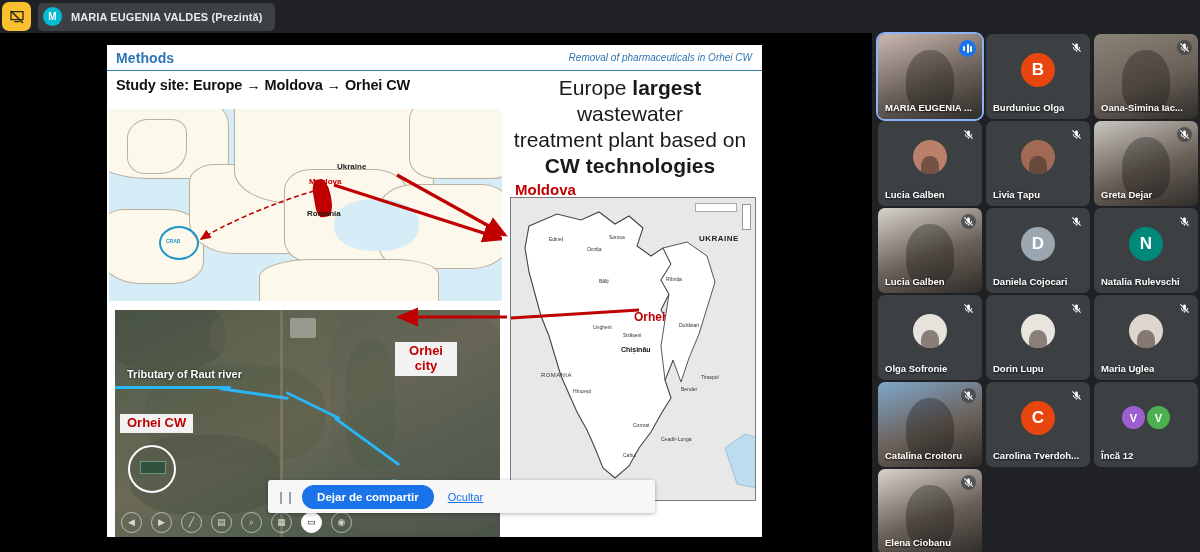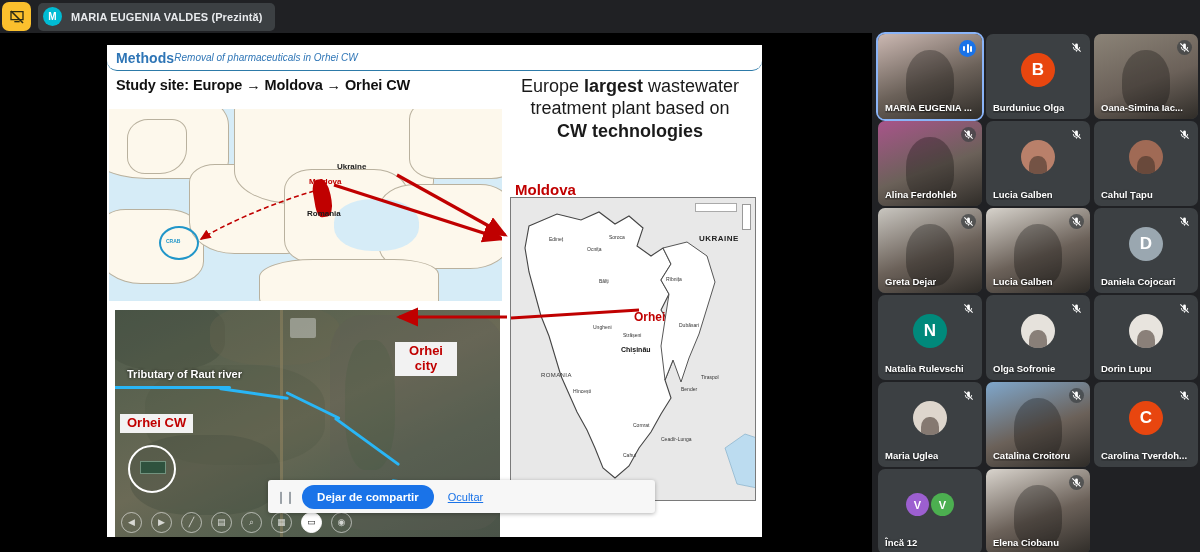--- a/index.html
+++ b/index.html
@@ -42,38 +42,38 @@
   }
   .slide {
     position: absolute; left: 107px; top: 12px; width: 655px; height: 492px;
     background: #ffffff; overflow: hidden;
   }
 
   
   .slide-header {
     position: absolute; left: 0; top: 0; width: 655px; height: 26px;
     border-bottom: 1.5px solid #2d7aa8; display: flex; align-items: center;
-    padding: 0 10px 0 9px; border-radius: 10px;
+    justify-content: space-between; padding: 0 10px 0 9px;
   }
   .slide-header .sec-title {
     color: #2e75b6; font-size: 14px; font-weight: bold; letter-spacing: .1px;
   }
   .slide-header .sec-sub {
     color: #2e75b6; font-size: 10px; font-style: italic;
   }
   .study-line {
     position: absolute; left: 9px; top: 32px; width: 420px;
     font-size: 14.5px; font-weight: bold; color: #111; letter-spacing: -.1px;
   }
 
   
   .right-text {
     position: absolute; left: 398px; top: 30px; width: 250px;
     text-align: center; color: #1a1a1a; line-height: 1.24;
-    font-size: 18px;
+    font-size: 21px;
   }
   .right-text .b { font-weight: bold; }
   .moldova-label {
     position: absolute; left: 408px; top: 136px;
     color: #c00000; font-size: 15px; font-weight: bold;
   }
 
   
   .europe-map {
     position: absolute; left: 2px; top: 64px; width: 393px; height: 192px;
@@ -403,52 +403,38 @@
         <div class="mic-off dim">
           <svg width="11" height="11" viewBox="0 0 24 24">
             <path d="M12 3a3 3 0 0 1 3 3v6a3 3 0 0 1-6 0V6a3 3 0 0 1 3-3z" fill="#fff"></path>
             <path d="M5 11a7 7 0 0 0 14 0" stroke="#fff" stroke-width="2" fill="none"></path>
             <path d="M12 18v3" stroke="#fff" stroke-width="2"></path>
             <path d="M3 3l18 18" stroke="#fff" stroke-width="2.2"></path>
           </svg>
         </div>
       </div>
       <div class="tile">
-        <div class="tile-video" style="background:linear-gradient(160deg,#a8548a 0%, #6b6159 55%, #2f2c28 100%)">
-          <div style="position:absolute;left:28px;top:16px;width:48px;height:62px;border-radius:48% 48% 38% 38%;background:rgba(0,0,0,.28)"></div>
-        </div>
-        <div class="tile-name">Alina Ferdohleb</div>
-        <div class="mic-off dim">
-          <svg width="11" height="11" viewBox="0 0 24 24">
-            <path d="M12 3a3 3 0 0 1 3 3v6a3 3 0 0 1-6 0V6a3 3 0 0 1 3-3z" fill="#fff"></path>
-            <path d="M5 11a7 7 0 0 0 14 0" stroke="#fff" stroke-width="2" fill="none"></path>
-            <path d="M12 18v3" stroke="#fff" stroke-width="2"></path>
-            <path d="M3 3l18 18" stroke="#fff" stroke-width="2.2"></path>
-          </svg>
-        </div>
-      </div>
-      <div class="tile">
         <div class="tile-photo" style="background:#b9806a">
           <div style="position:absolute;left:8px;top:16px;width:18px;height:22px;border-radius:45% 45% 30% 30%;background:rgba(60,45,38,.55)"></div>
         </div>
         <div class="tile-name">Lucia Galben</div>
         <div class="mic-off">
           <svg width="11" height="11" viewBox="0 0 24 24">
             <path d="M12 3a3 3 0 0 1 3 3v6a3 3 0 0 1-6 0V6a3 3 0 0 1 3-3z" fill="#fff"></path>
             <path d="M5 11a7 7 0 0 0 14 0" stroke="#fff" stroke-width="2" fill="none"></path>
             <path d="M12 18v3" stroke="#fff" stroke-width="2"></path>
             <path d="M3 3l18 18" stroke="#fff" stroke-width="2.2"></path>
           </svg>
         </div>
       </div>
       <div class="tile">
         <div class="tile-photo" style="background:#a06a55">
           <div style="position:absolute;left:8px;top:16px;width:18px;height:22px;border-radius:45% 45% 30% 30%;background:rgba(60,45,38,.55)"></div>
         </div>
-        <div class="tile-name">Cahul Țapu</div>
+        <div class="tile-name">Livia Țapu</div>
         <div class="mic-off">
           <svg width="11" height="11" viewBox="0 0 24 24">
             <path d="M12 3a3 3 0 0 1 3 3v6a3 3 0 0 1-6 0V6a3 3 0 0 1 3-3z" fill="#fff"></path>
             <path d="M5 11a7 7 0 0 0 14 0" stroke="#fff" stroke-width="2" fill="none"></path>
             <path d="M12 18v3" stroke="#fff" stroke-width="2"></path>
             <path d="M3 3l18 18" stroke="#fff" stroke-width="2.2"></path>
           </svg>
         </div>
       </div>
       <div class="tile">

